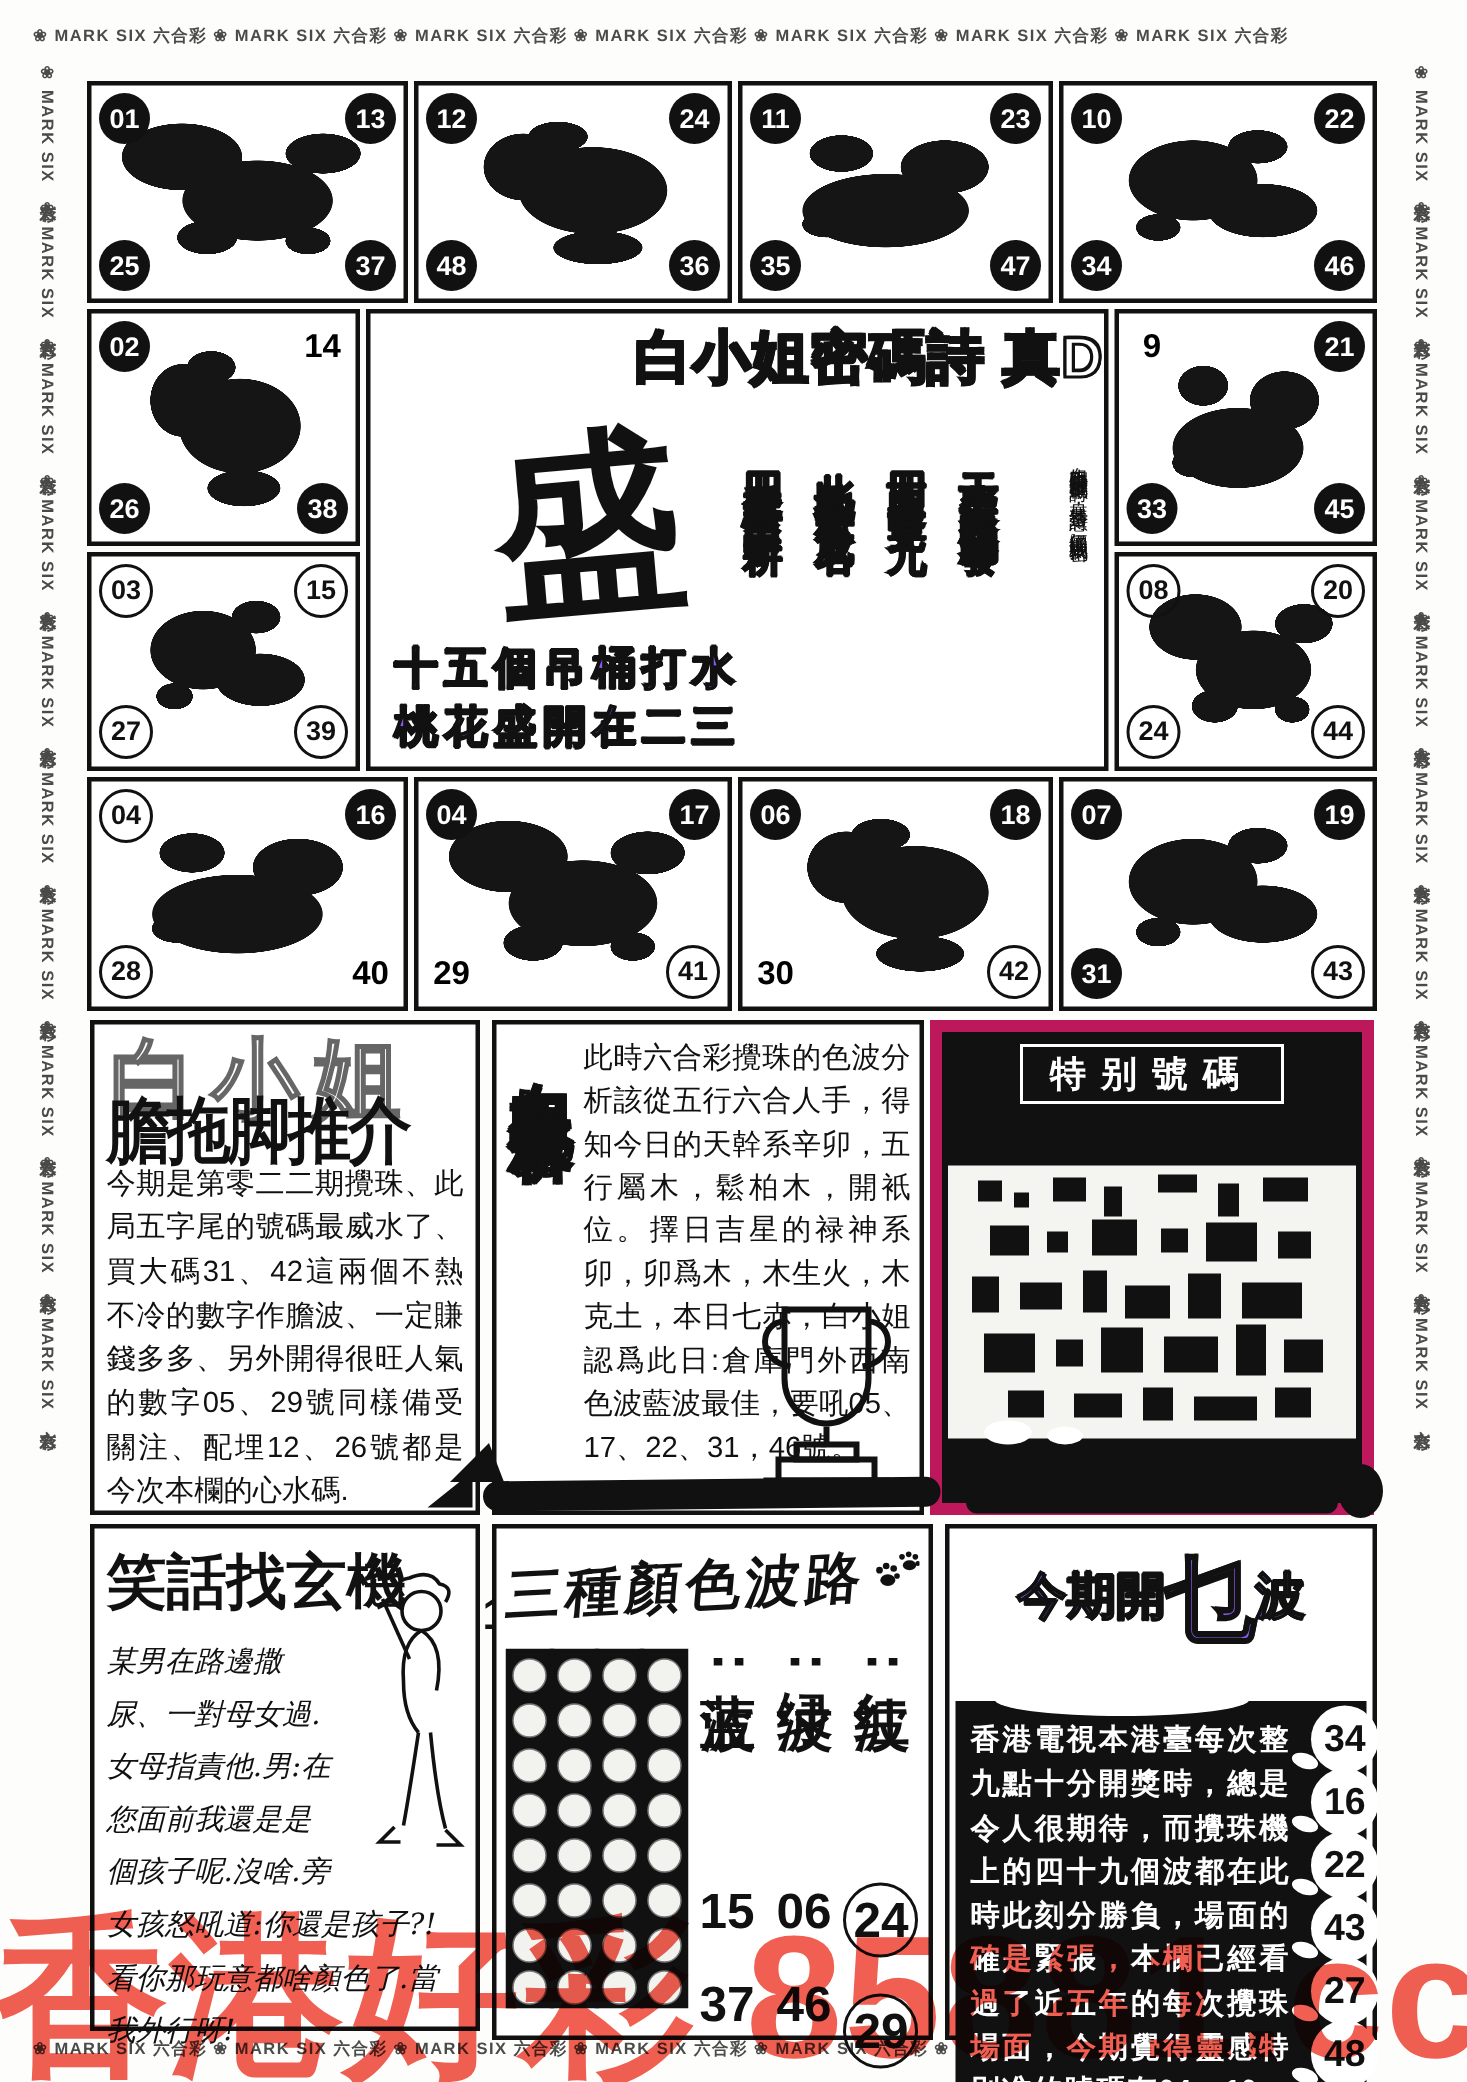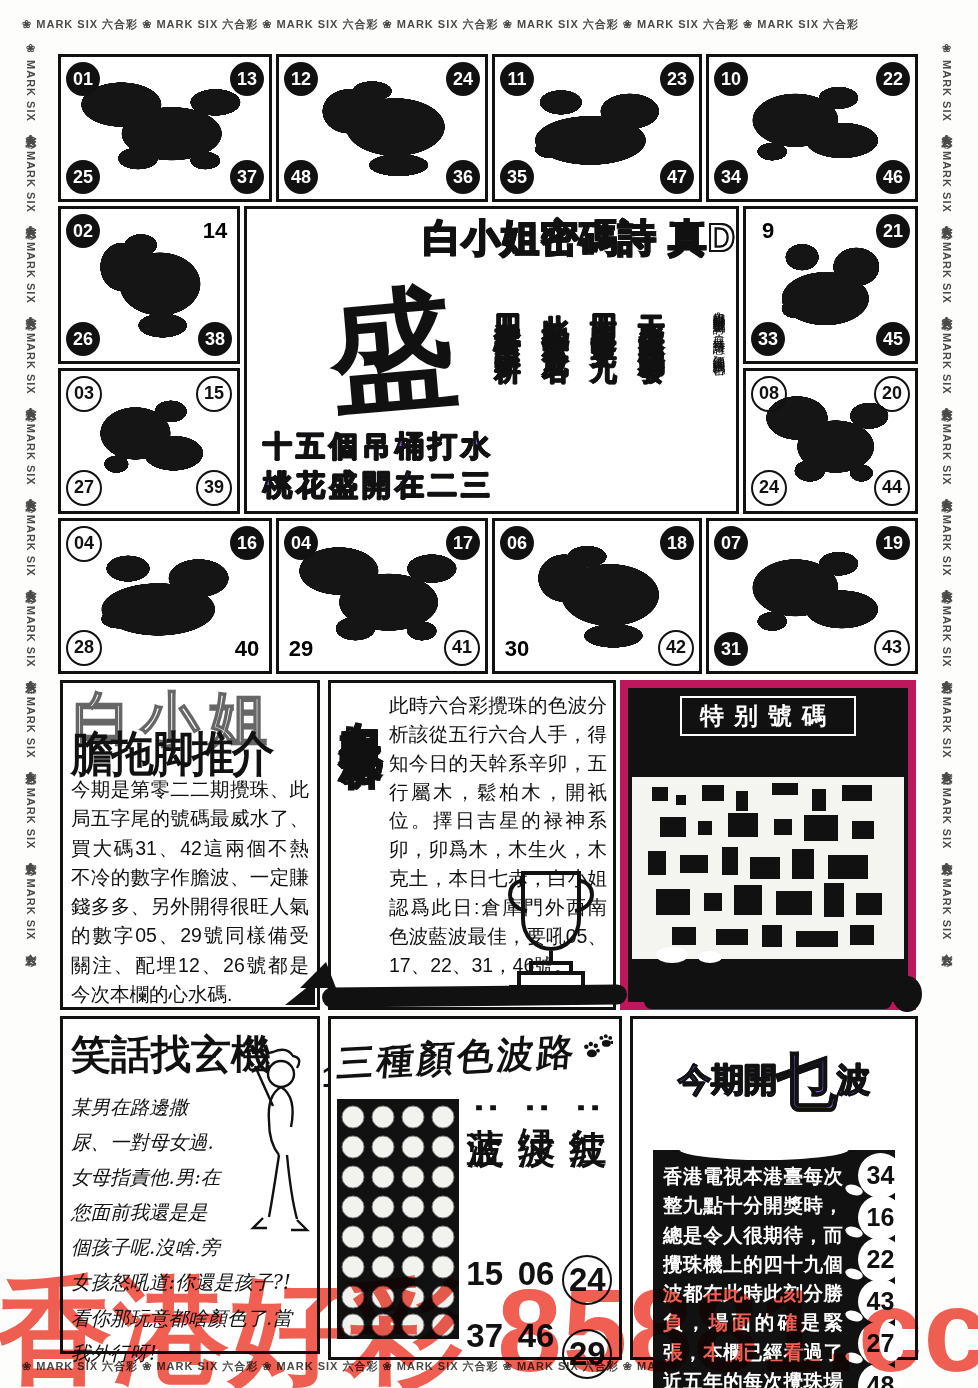--- a/index.html
+++ b/index.html
@@ -113,21 +113,21 @@
             transform:rotate(-3deg) skewX(-8deg);margin-top:10px;white-space:nowrap;}
   .tc-row{display:flex;margin-top:2px;}
   .tc-cols{flex:1;display:flex;justify-content:space-around;}
   .tc-col{display:flex;flex-direction:column;align-items:center;}
   .tc-label{writing-mode:vertical-rl;font-size:37px;font-weight:900;letter-spacing:2px;height:140px;}
   .tc-nums{margin-top:16px;display:flex;flex-direction:column;gap:24px;font-size:33px;font-weight:bold;align-items:center;}
   .circ{width:50px;height:50px;border:2.5px solid #111;border-radius:50%;display:flex;
         align-items:center;justify-content:center;box-sizing:border-box;}
 
   
-  #ti-panel{left:574px;top:968px;width:288px;height:344px;padding:20px;}
+  #ti-panel{left:574px;top:968px;width:288px;height:344px;padding:4px;}
   .ti-title{text-align:center;font-weight:900;font-size:33px;margin-top:4px;white-space:nowrap;}
   .ti-big{font-size:60px;-webkit-text-stroke:2.2px #111;vertical-align:-12px;font-family:"DejaVu Serif",serif;}
   .ti-box{position:relative;margin-top:26px;background:#111;color:#fff;padding:12px 52px 12px 10px;
           font-size:19.5px;line-height:1.5;font-weight:bold;text-align:justify;min-height:228px;box-sizing:border-box;}
   .ti-splash{position:absolute;top:-12px;left:26px;width:170px;height:22px;background:#fff;border-radius:50%;}
   .ti-balls{position:absolute;right:-8px;top:6px;display:flex;flex-direction:column;}
   .ball{position:relative;width:45px;height:45px;background:#fff;border-radius:50%;color:#111;
         display:flex;align-items:center;justify-content:center;font-size:25px;font-weight:900;margin-top:-3px;}
   .ball::after{content:"";position:absolute;left:-13px;bottom:3px;width:18px;height:10px;
         background:#fff;border-radius:50%;transform:rotate(18deg);}

